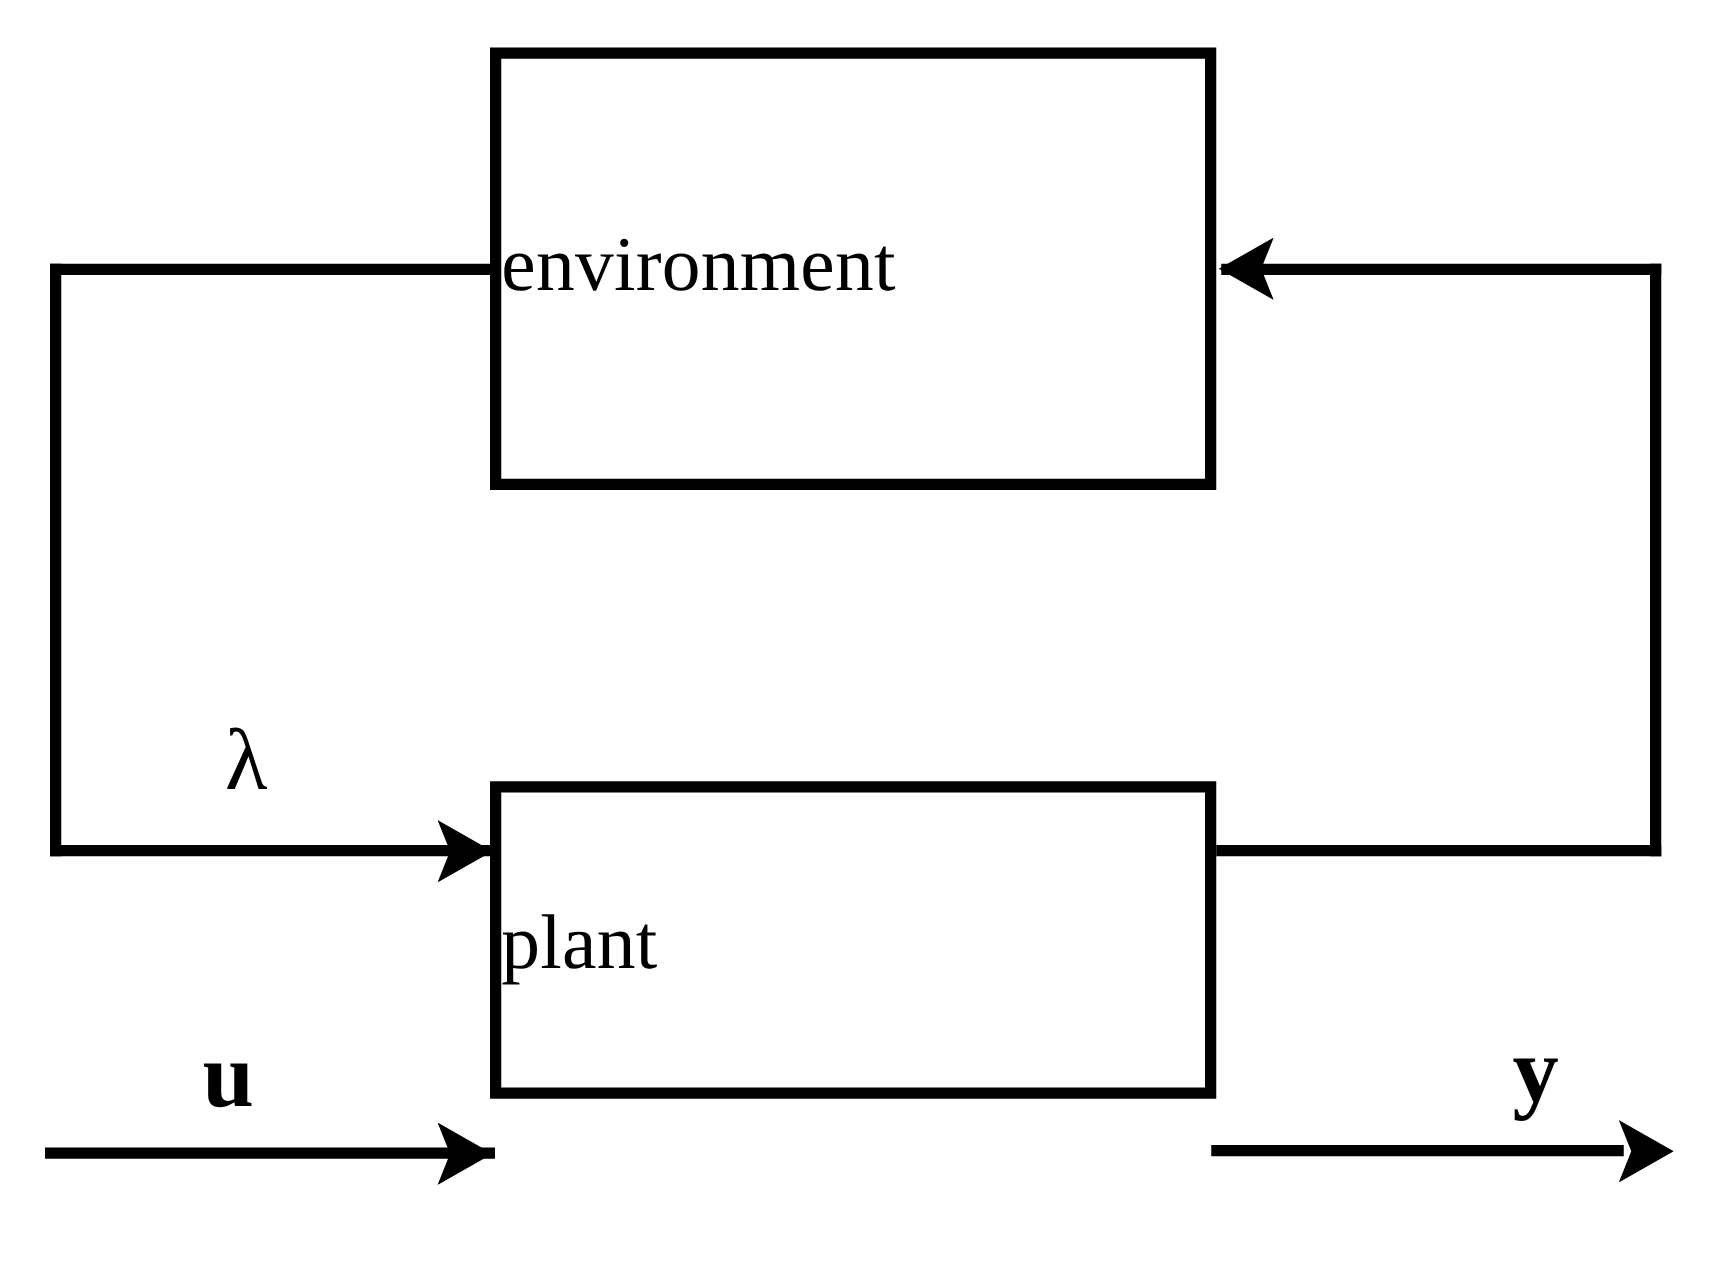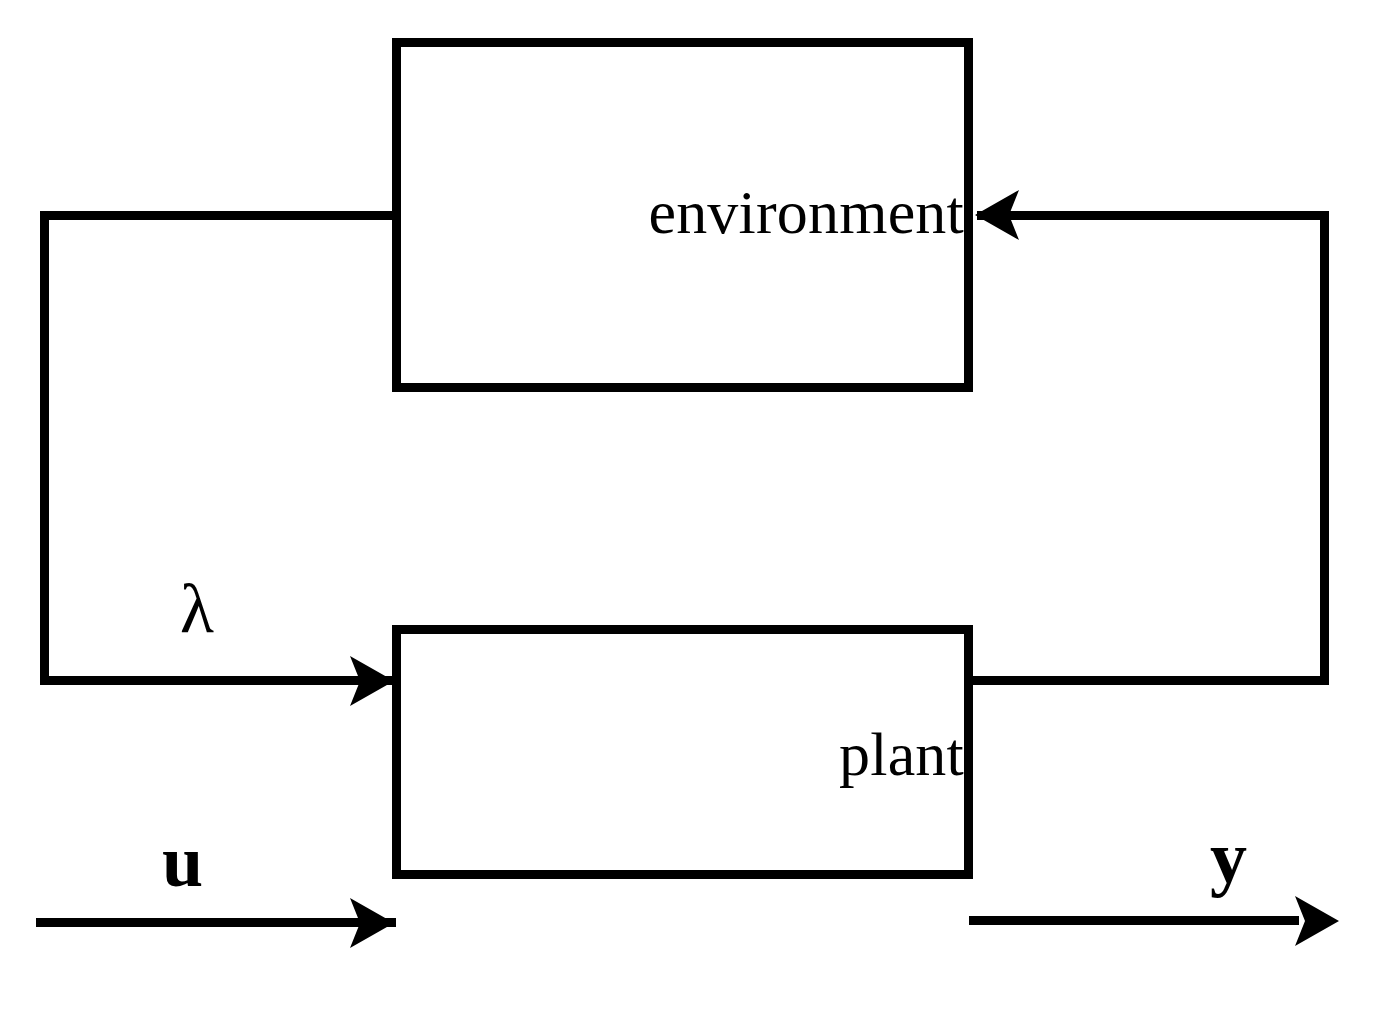--- a/index.html
+++ b/index.html
@@ -18,21 +18,21 @@
   }
 
   
   .block {
     position: absolute;
     box-sizing: border-box;
     background: #ffffff;
     border: 9px solid #000000;
     display: flex;
     flex-direction: column;
-    align-items: flex-end;
+    align-items: flex-start;
     justify-content: center;
     z-index: 5;
   }
   .block .line {
     color: #000000;
     font-family: "Liberation Serif", "DejaVu Serif", serif;
     font-weight: 400;
     font-size: 62px;
     line-height: 1.05;
     white-space: nowrap;

